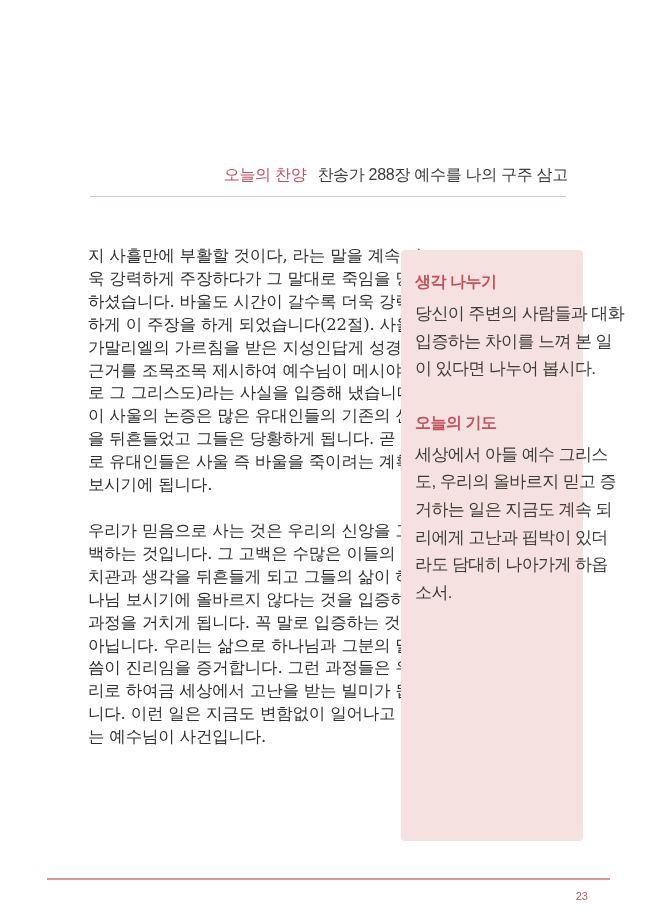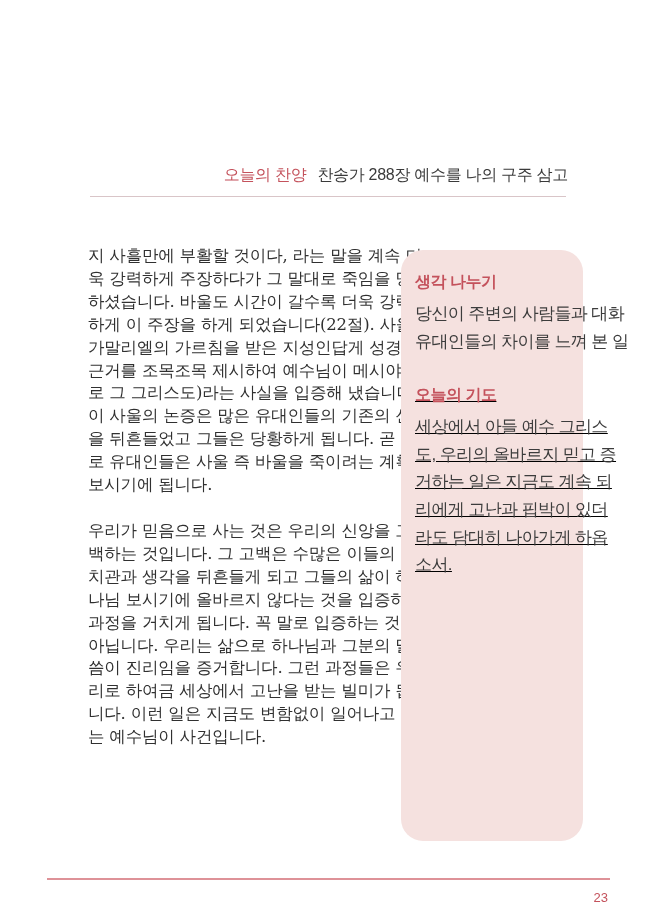--- a/index.html
+++ b/index.html
@@ -65,24 +65,24 @@
   .body-line.last {
     text-align-last: left;
   }
   .sidebar-box {
     position: absolute;
     left: 401px;
     top: 222px;
     width: 182px;
     height: 591px;
     background: var(--sidebar-bg);
-    border-radius: 22px;
+    border-radius: 4px;
     padding: 22px 14px;
   }
-  .sidebar-section + .sidebar-section { margin-top: 30px; text-decoration: underline; }
+  .sidebar-section + .sidebar-section { margin-top: 30px; }
   .sidebar-heading {
     font-size: 16px;
     font-weight: bold;
     color: var(--accent);
     letter-spacing: -0.5px;
     margin-bottom: 8px;
     line-height: 20px;
   }
   .sidebar-line {
     font-size: 17px;
@@ -95,22 +95,22 @@
     position: absolute;
     top: 850px;
     left: 47px;
     width: 563px;
     height: 1.5px;
     background: var(--bottom-rule);
   }
   .page-number {
     position: absolute;
     top: 862px;
-    right: 46px;
-    font-size: 13px;
+    right: 66px;
+    font-size: 11px;
     color: var(--accent);
   }
 </style>
 </head>
 <body>
 
 <div class="page">
 
   <div class="header-row">
     <span class="header-label">오늘의 찬양</span><span class="header-title">찬송가 288장 예수를 나의 구주 삼고</span>
@@ -143,21 +143,22 @@
         <div class="body-line">리로 하여금 세상에서 고난을 받는 빌미가 됩</div>
         <div class="body-line">니다. 이런 일은 지금도 변함없이 일어나고 있</div>
         <div class="body-line last">는 예수님이 사건입니다.</div>
       </div>
     </div>
 
   <div class="sidebar-box" id="sidebar-box">
       <div class="sidebar-section">
         <div class="sidebar-heading">생각 나누기</div>
         <div class="sidebar-line">당신이 주변의 사람들과 대화</div>
-        <div class="sidebar-line">유대인들의 차이를 느껴 본 일</div>
+        <div class="sidebar-line">입증하는 차이를 느껴 본 일</div>
+        <div class="sidebar-line">이 있다면 나누어 봅시다.</div>
       </div>
       <div class="sidebar-section">
         <div class="sidebar-heading">오늘의 기도</div>
         <div class="sidebar-line">세상에서 아들 예수 그리스</div>
         <div class="sidebar-line">도, 우리의 올바르지 믿고 증</div>
         <div class="sidebar-line">거하는 일은 지금도 계속 되</div>
         <div class="sidebar-line">리에게 고난과 핍박이 있더</div>
         <div class="sidebar-line">라도 담대히 나아가게 하옵</div>
         <div class="sidebar-line">소서.</div>
       </div>

